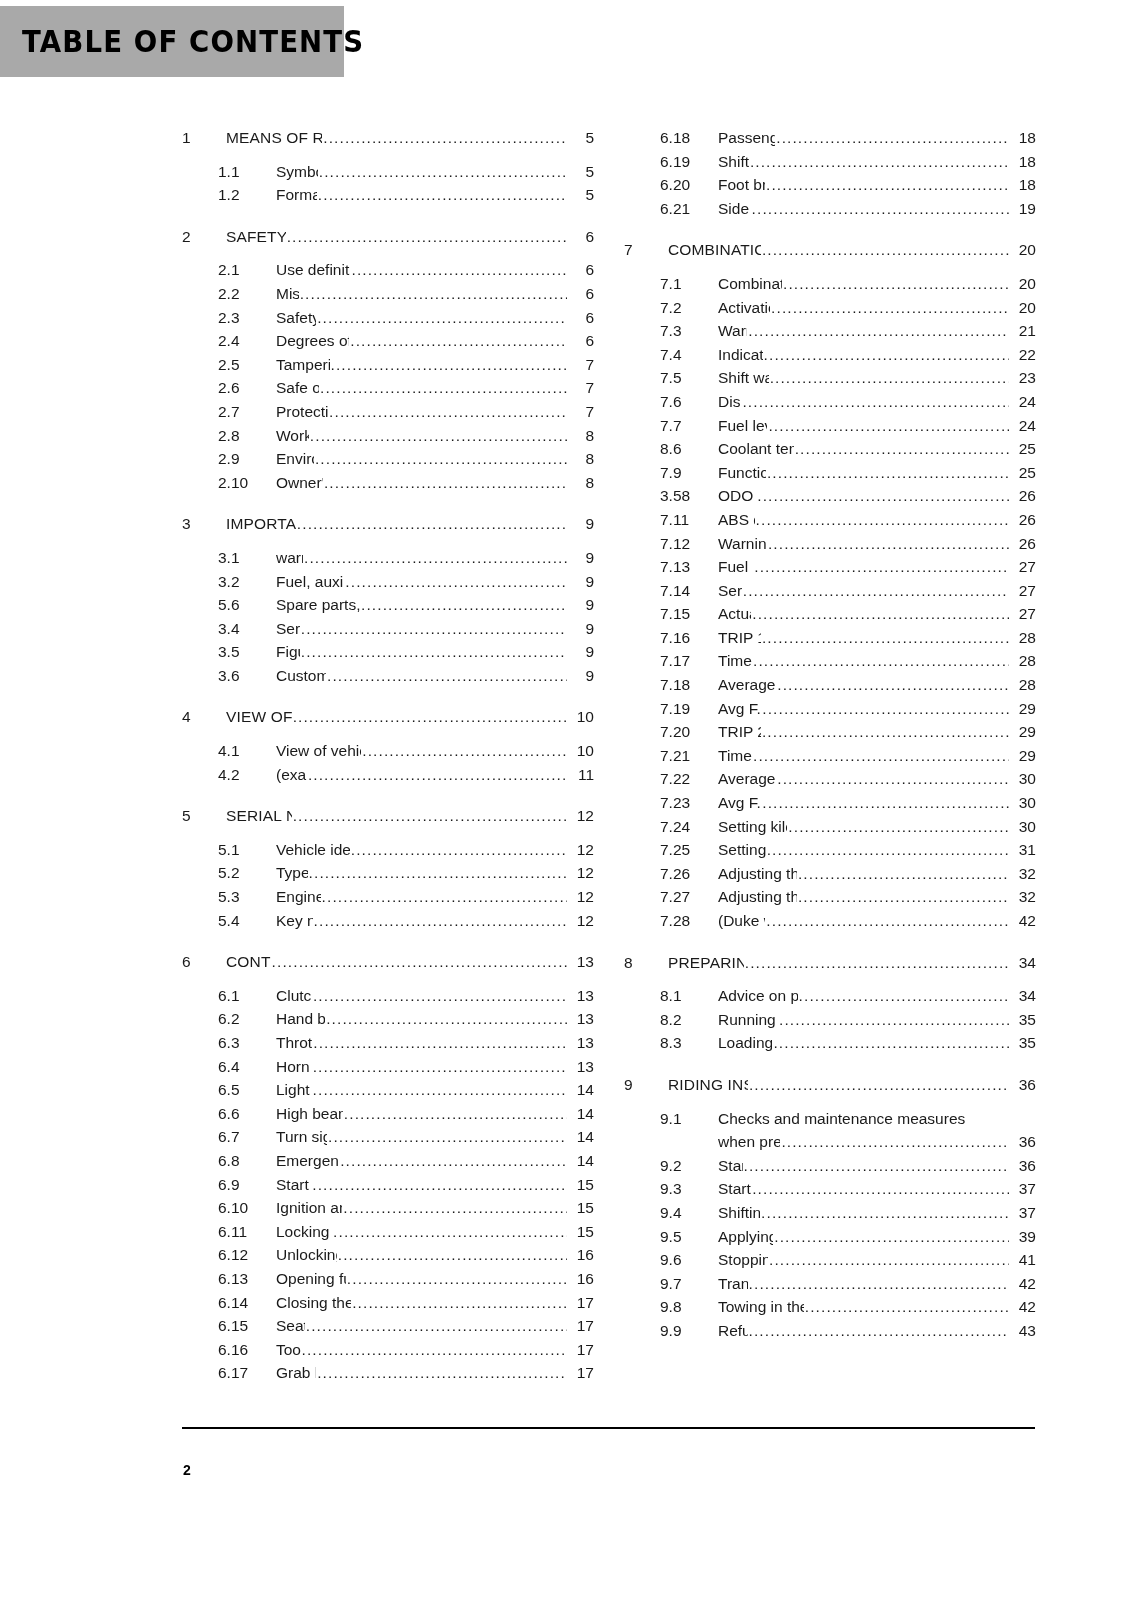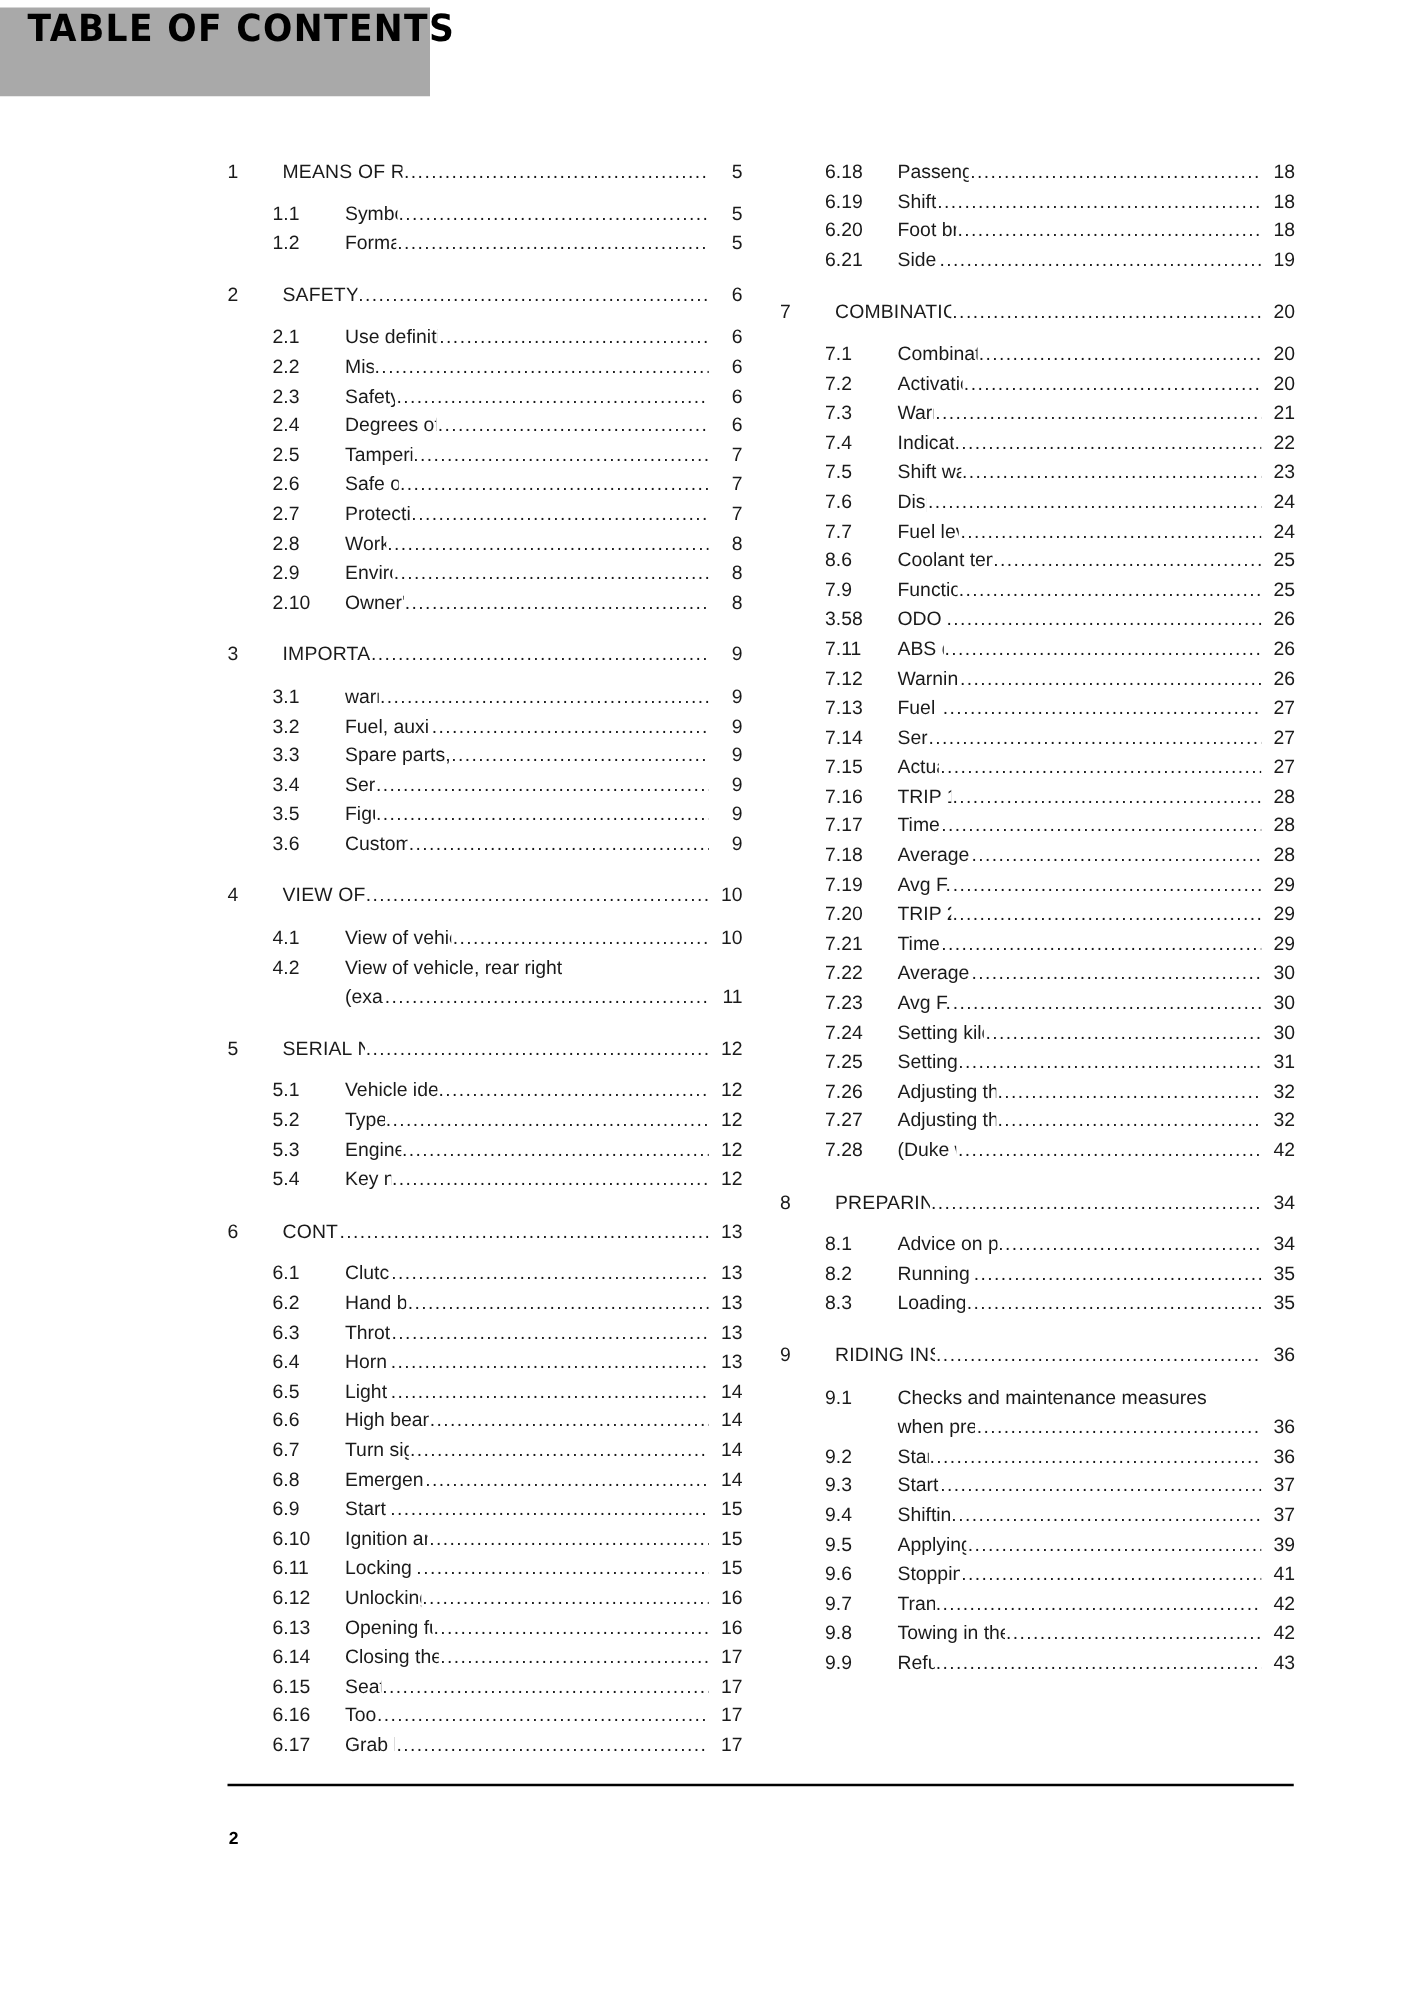--- a/index.html
+++ b/index.html
@@ -18,21 +18,21 @@
 
   
   .header-band {
     position: absolute;
     left: 0;
     top: 6px;
     width: 344px;
     height: 71px;
     background: #a9a9a9;
     display: flex;
-    align-items: flex-start;
+    align-items: center;
   }
   .header-title {
     font-family: "DejaVu Sans", sans-serif;
     font-weight: bold;
     font-size: 30px;
     letter-spacing: 1.2px;
     color: #000000;
     padding-left: 24px;
     transform: scaleX(0.92);
     transform-origin: left center;
@@ -315,21 +315,21 @@
         <span class="num">3.2</span>
         <div class="title-wrap">
           <div class="title-line">
             <span class="ttl">Fuel, auxiliary substances</span>
             <span class="leader"></span>
             <span class="pg">9</span>
           </div>
         </div>
       </div>
       <div class="entry section">
-        <span class="num">3.3</span>
+        <span class="num">5.6</span>
         <div class="title-wrap">
           <div class="title-line">
             <span class="ttl">Spare parts, technical accessories</span>
             <span class="leader"></span>
             <span class="pg">9</span>
           </div>
         </div>
       </div>
       <div class="entry section">
         <span class="num">3.4</span>
@@ -377,25 +377,20 @@
           <div class="title-line">
             <span class="ttl">View of vehicle, front left (example)</span>
             <span class="leader"></span>
             <span class="pg">10</span>
           </div>
         </div>
       </div>
       <div class="entry section">
         <span class="num">4.2</span>
         <div class="title-wrap">
-          <div class="title-line">
-            <span class="ttl">View of vehicle, rear right</span>
-            <span class="leader hidden"></span>
-            <span class="pg blank">00</span>
-          </div>
           <div class="title-line">
             <span class="ttl">(example)</span>
             <span class="leader"></span>
             <span class="pg">11</span>
           </div>
         </div>
       </div>
       <div class="entry chapter">
         <span class="num">5</span>
         <div class="title-wrap">

